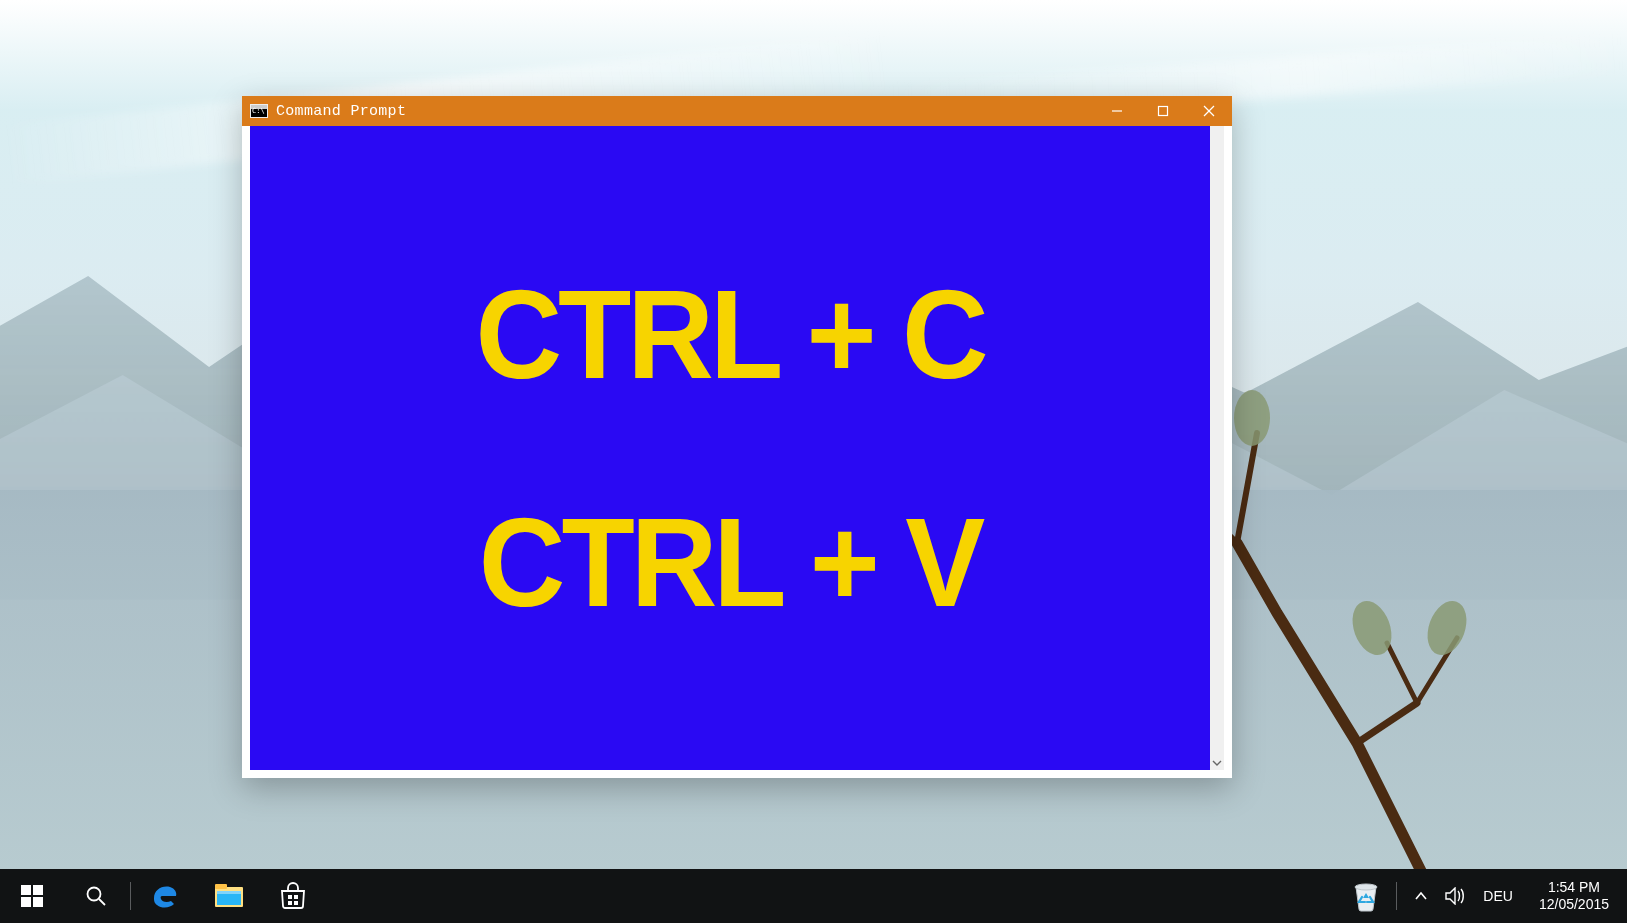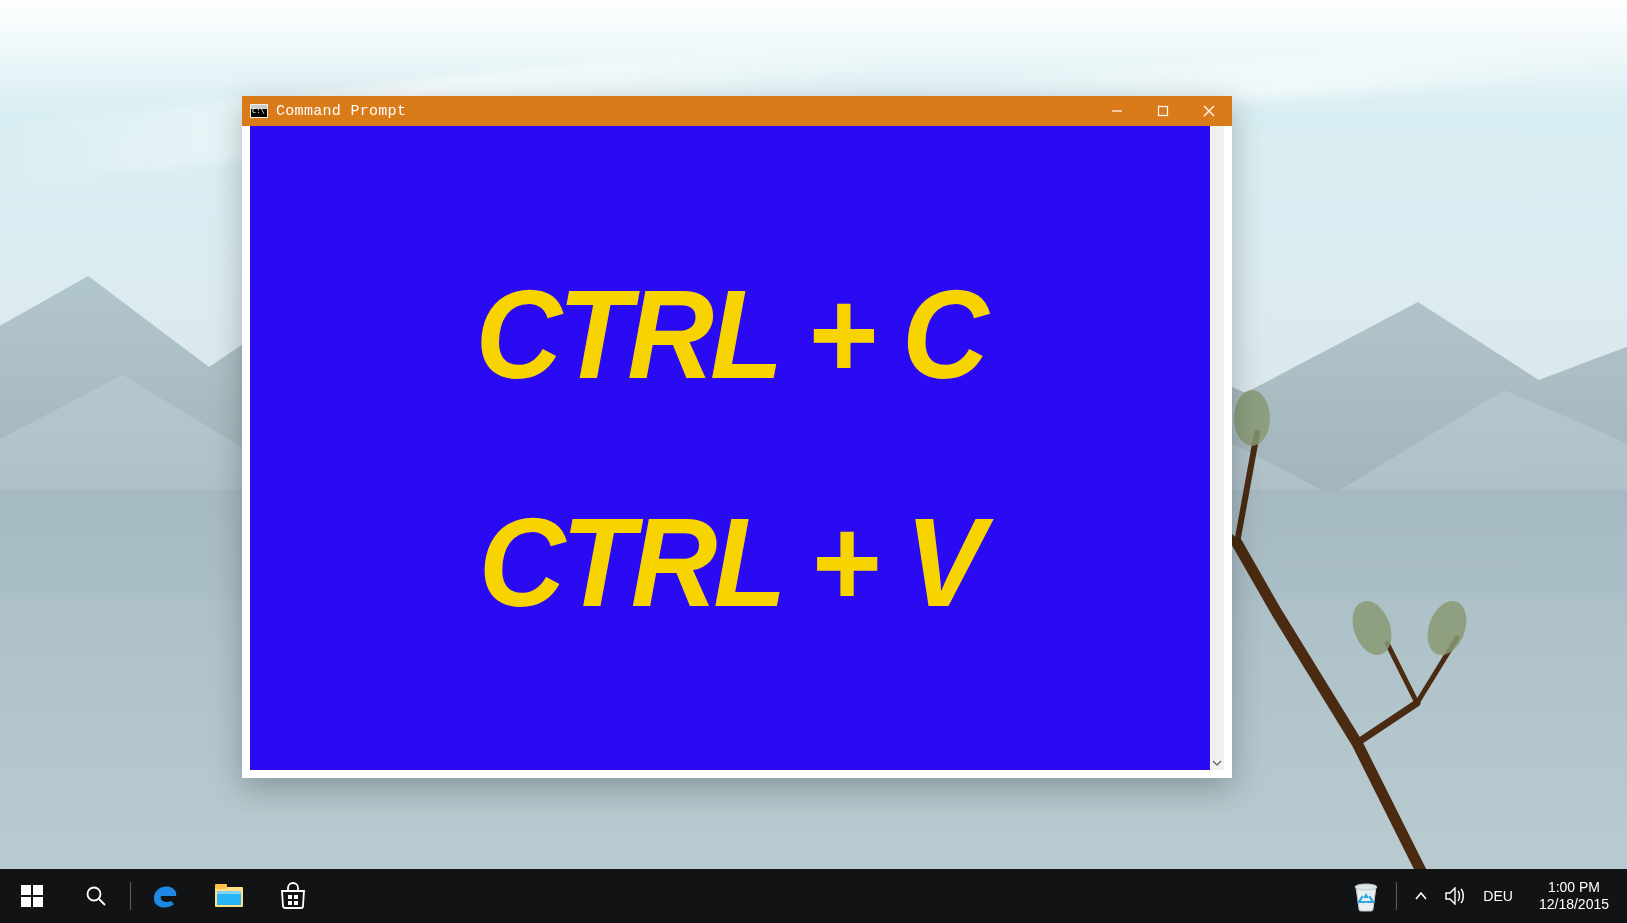--- a/index.html
+++ b/index.html
@@ -60,21 +60,21 @@
     border:1px solid #eee; position:relative;
   }
   .app-icon::before { content:""; position:absolute; left:0; right:0; top:0; height:4px; background:#ccc;}
   .app-icon::after { content:"C:\\"; position:absolute; left:1px; top:3px; font:7px/1 Consolas,monospace; color:#fff;}
   .title-text { font: 500 15px Consolas, "Courier New", monospace; letter-spacing: 0.3px; }
   .win-controls { margin-left:auto; display:flex; height:100%; }
   .win-btn { width:46px; display:flex; align-items:center; justify-content:center; color:#fff; }
   .win-btn svg { stroke:#fff; }
   
   .client {
-    position:absolute; left:8px; right:8px; top:30px; bottom:8px; background:#fff;font-style:italic;
+    position:absolute; left:8px; right:8px; top:30px; bottom:8px; background:#fff;
   }
   .console {
     position:absolute; left:0; top:0; right:14px; bottom:0; background:#2a09f3;
     display:flex; flex-direction:column; align-items:center; justify-content:center; gap:90px;
   }
   .big {
     color:#f7d400; font-weight:800; font-size:120px; letter-spacing:-4px;
     font-family: "Arial Black", Arial, sans-serif;
     transform: scaleY(1.05);
   }
@@ -225,17 +225,17 @@
         </svg>
     </div>
     <div class="tray-ico">
       <svg width="20" height="18" viewBox="0 0 20 18">
         <path d="M1 6h4l5-5v16l-5-5H1Z" fill="none" stroke="#fff" stroke-width="1.4"></path>
         <path d="M13 4c2 2 2 8 0 10M16 2c3 3 3 11 0 14" fill="none" stroke="#fff" stroke-width="1.4"></path>
       </svg>
     </div>
     <div class="lang">DEU</div>
     <div class="clock">
-      <div>1:00 PM</div>
-      <div>12/18/2015</div>
+      <div>1:54 PM</div>
+      <div>12/05/2015</div>
     </div>
   </div>
 </div>
 
 </body></html>

